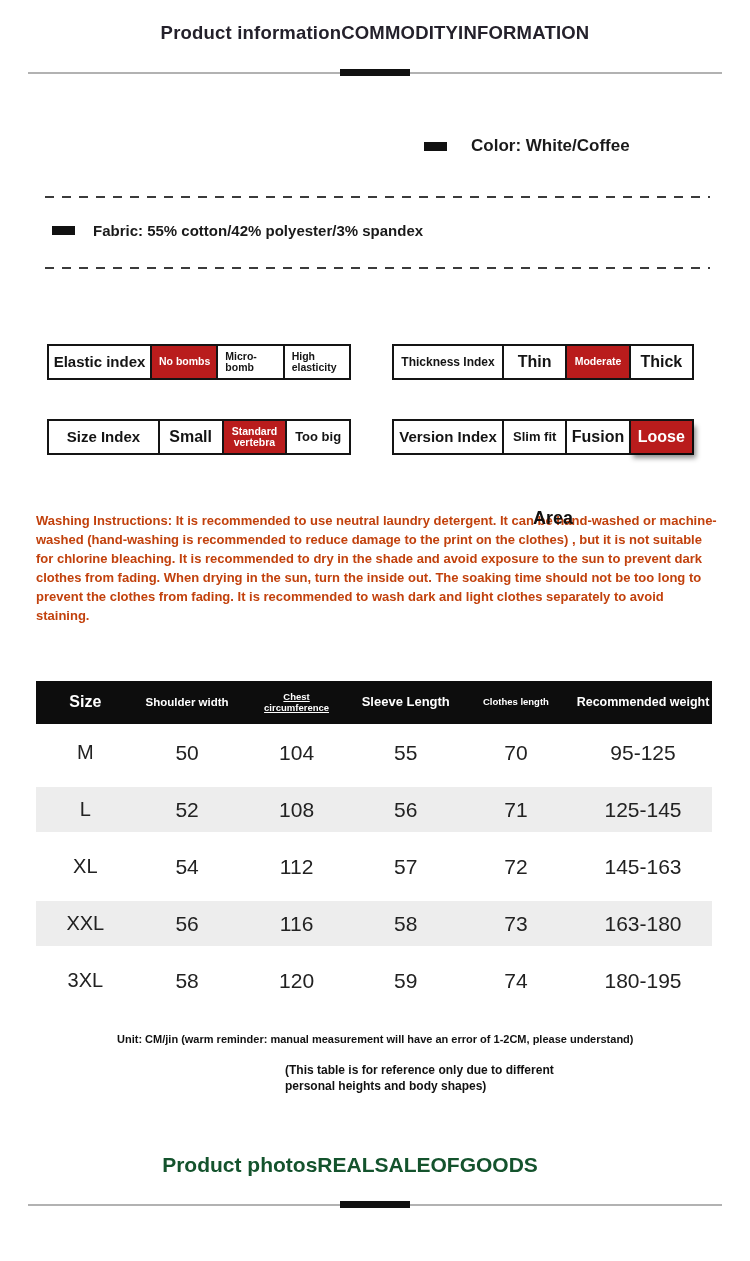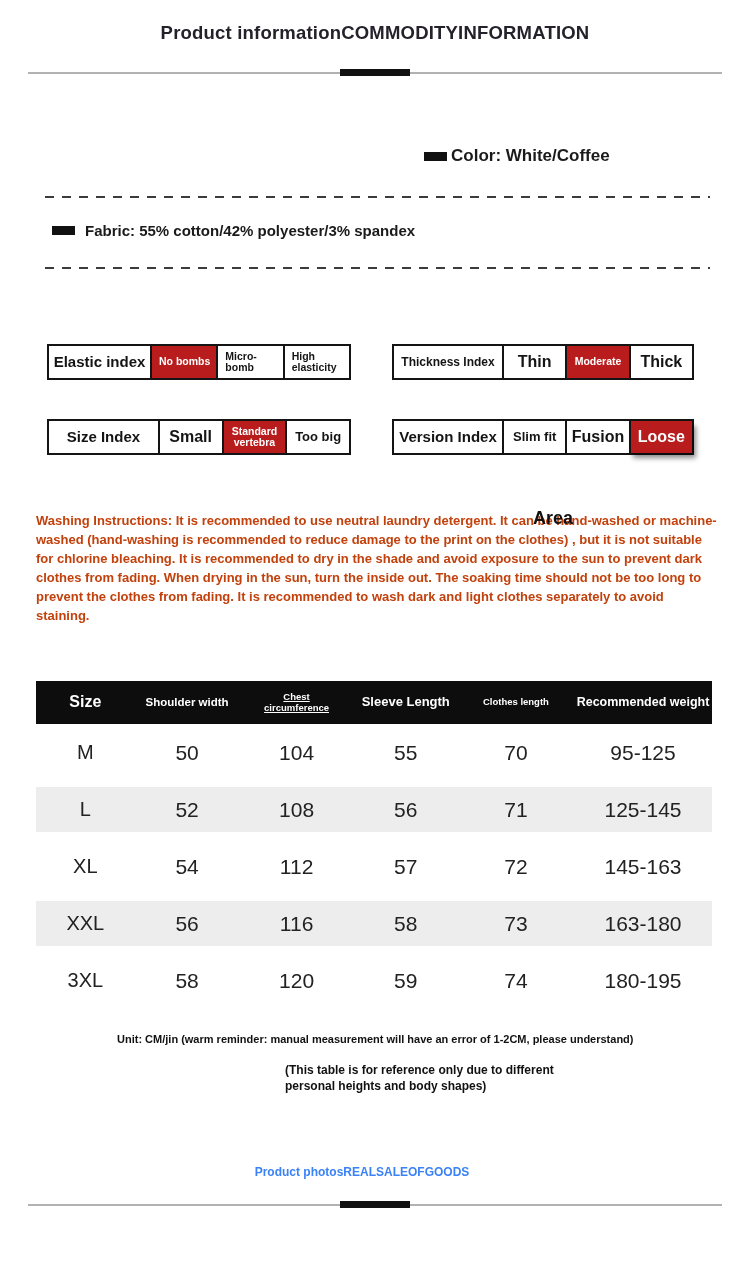--- a/index.html
+++ b/index.html
@@ -6,46 +6,46 @@
   .page{
     position:relative;width:750px;height:1261px;background:#ffffff;overflow:hidden;
     font-family:"Liberation Sans", sans-serif;color:#1a1a1a;
   }
   
   .top-title{
     position:absolute;top:22px;left:0;right:0;margin:0;text-align:center;
     font-size:18.5px;font-weight:bold;color:#24212b;letter-spacing:0.2px;
   }
   .footer-title{
-    position:absolute;top:1153px;left:350px;transform:translateX(-50%);margin:12px;
-    font-size:12px;font-weight:bold;color:#3b82f6;white-space:nowrap;
+    position:absolute;top:1153px;left:350px;transform:translateX(-50%);margin:0;
+    font-size:21px;font-weight:bold;color:#14532d;white-space:nowrap;
   }
   
   .divider{position:absolute;left:28px;right:28px;height:2px;background:#b2b2b2;}
   .d-top{top:72px;}
   .d-bottom{top:1204px;}
   .divider-accent{
     position:absolute;left:50%;margin-left:-35px;top:-3px;width:70px;height:7px;background:#111;
   }
   .dashed{
     position:absolute;left:45px;width:665px;height:2px;
     background:repeating-linear-gradient(90deg,#3b3b3b 0 9px,transparent 9px 17px);
   }
   .dash-1{top:196px;}
   .dash-2{top:267px;}
   
   .spec{position:absolute;display:flex;align-items:center;}
   .bullet{display:inline-block;background:#111;flex:0 0 auto;}
   .spec-size{left:55px;top:143px;gap:1px;}
   .spec-size .bullet{width:25px;height:10px;}
   .spec-size .spec-text{font-size:19px;font-weight:bold;}
-  .spec-color{left:424px;top:146px;gap:4px;}
+  .spec-color{left:424px;top:136px;gap:24px;}
   .spec-color .bullet{width:23px;height:9px;}
   .spec-color .spec-text{font-size:17px;font-weight:bold;}
-  .spec-fabric{left:52px;top:222px;gap:10px;}
+  .spec-fabric{left:52px;top:222px;gap:18px;}
   .spec-fabric .bullet{width:23px;height:9px;}
   .spec-fabric .spec-text{font-size:15px;font-weight:bold;}
   
   .itable{
     position:absolute;display:flex;height:36px;box-sizing:border-box;
     border:2px solid #141414;background:#fff;
   }
   .itable .cell{
     display:flex;align-items:center;justify-content:center;
     border-left:2px solid #141414;font-weight:bold;color:#141414;

